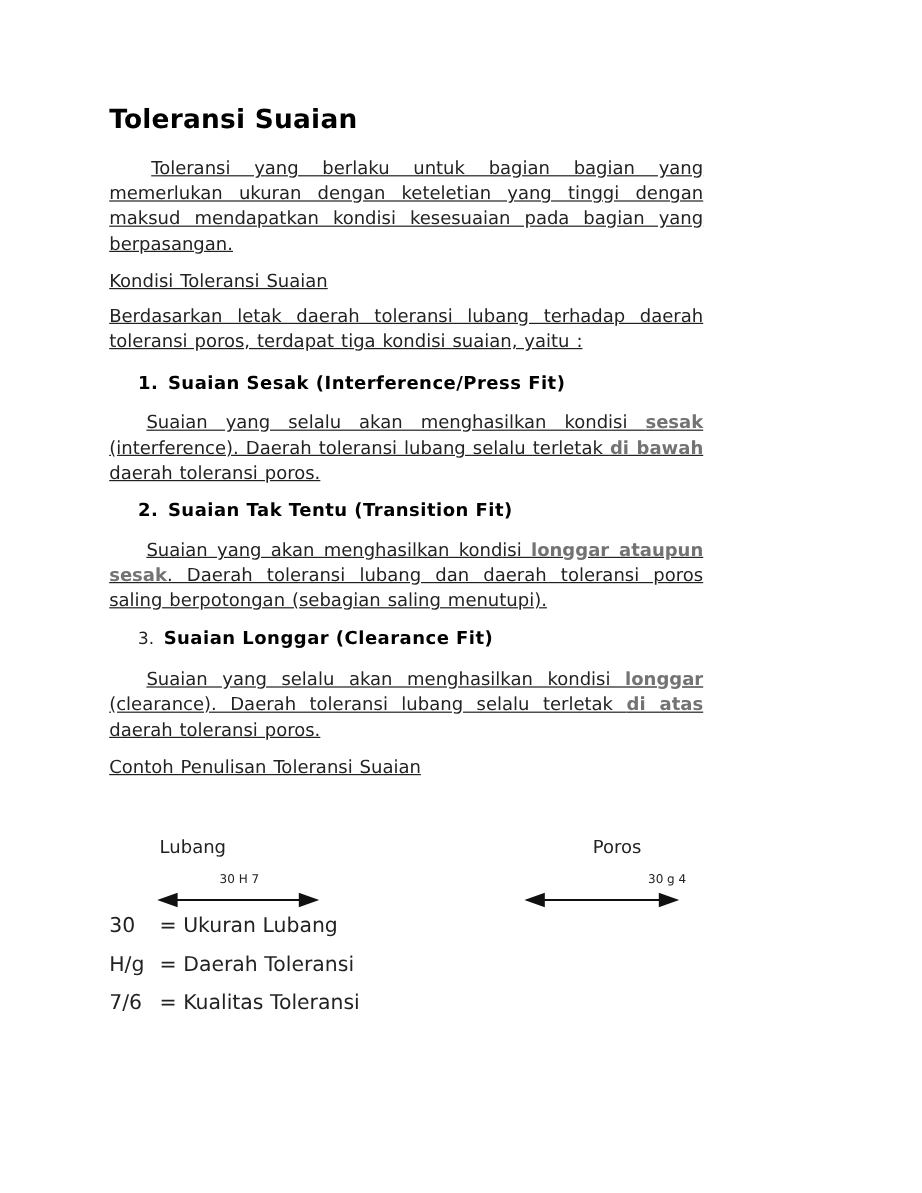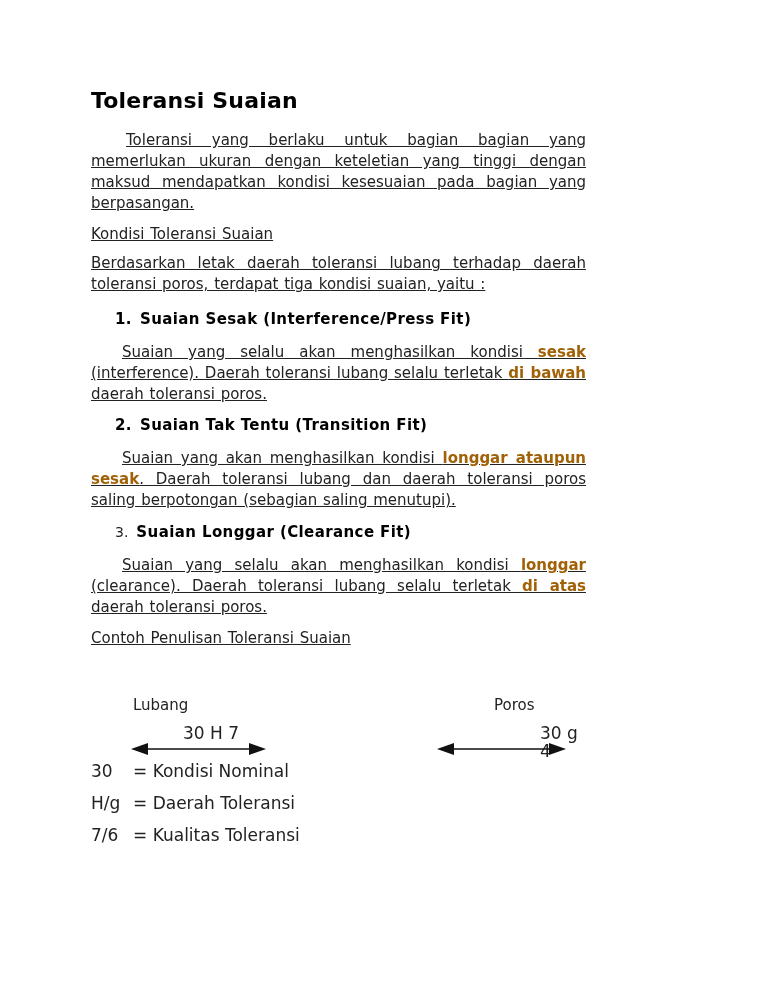--- a/index.html
+++ b/index.html
@@ -16,21 +16,21 @@
     width: 676px; height: 994px;
     padding: 88px 90px 0 91px;
   }
   h1.doc-title {
     font-size: 22px; line-height: 26px;
     font-weight: bold; color: #000000;
     letter-spacing: 0.2px;
     margin: 0 0 16px 0;
   }
   p { font-size: 15px; line-height: 21px; margin: 0; word-spacing: 1px; text-decoration: underline; }
-  b, .bold { font-weight: bold; color: #a16207; }
+  b, .bold { font-weight: bold; color: #737373; }
   .justify { text-align: justify; }
   .indent { text-indent: 35px; }
   .intro { margin-bottom: 10px; }
   .section-label { margin-bottom: 8px; }
   .lead { margin-bottom: 14px; }
   .item-heading {
     font-size: 15px; line-height: 21px;
     font-weight: bold; color: #000000;
     letter-spacing: 0.4px;
     padding-left: 24px;
@@ -38,21 +38,21 @@
   }
   .item-heading .num { display: inline-block; margin-right: 8px; }
   .item-heading .num-plain { font-weight: normal; color: #222222; font-size: 14px; letter-spacing: 0; }
   .item-body { margin-bottom: 10px; text-indent: 31px; }
   .item-body-2 { margin-bottom: 11px; }
   .example-label { margin-bottom: 0; }
   .diagram { position: relative; height: 62px; margin-top: 46px; }
   .d-top-label { position: absolute; top: 0; font-size: 15px; line-height: 21px; }
   .d-label-lubang { left: 42px; text-align: center; }
   .d-label-poros { left: 403px; text-align: center; }
-  .d-code { position: absolute; top: 29px; font-size: 17px; line-height: 18px; }
+  .d-code { position: absolute; top: 29px; font-size: 10px; line-height: 18px; }
   .d-code-left { left: 92px; }
   .d-code-right { left: 449px; }
   .d-arrow { position: absolute; top: 47px; }
   .d-arrow-left { left: 40px; }
   .d-arrow-right { left: 346px; }
   .legend { margin-top: 6px; }
   .legend-row { display: flex; font-size: 17px; line-height: 17px; margin-bottom: 15px; }
   .legend-sym { width: 42px; flex: none; }
 </style>
 </head>
@@ -97,21 +97,21 @@
     <svg class="d-arrow d-arrow-right" width="129" height="14" viewBox="0 0 129 14">
       <line x1="13" y1="7" x2="116" y2="7" stroke-width="1.6" stroke="#111111"></line>
       <path d="M0 7 L17 1 L17 13 Z" fill="#111111"></path>
       <path d="M129 7 L112 1 L112 13 Z" fill="#111111"></path>
     </svg>
   </div>
 
   <div class="legend">
     <div class="legend-row">
       <span class="legend-sym">30</span>
-      <span>= Kondisi Nominal</span>
+      <span>= Ukuran Lubang</span>
     </div>
     <div class="legend-row">
       <span class="legend-sym">H/g</span>
       <span>= Daerah Toleransi</span>
     </div>
     <div class="legend-row">
       <span class="legend-sym">7/6</span>
       <span>= Kualitas Toleransi</span>
     </div>
   </div>

